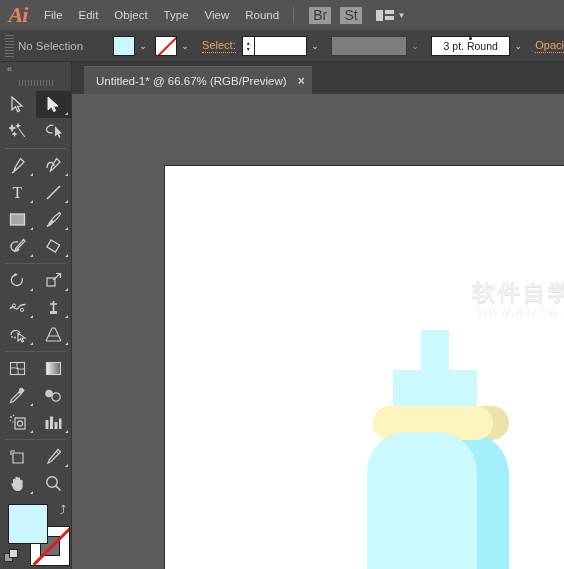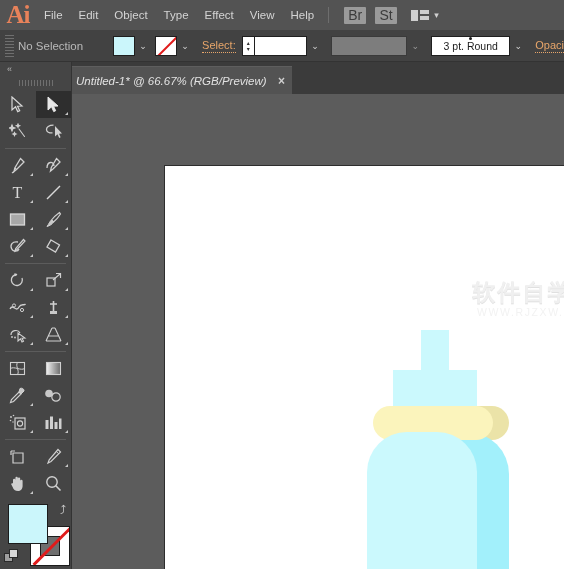--- a/index.html
+++ b/index.html
@@ -12,21 +12,21 @@
   #app { position: relative; width: 564px; height: 569px; }
 
   
   .menubar {
     position: absolute; left: 0; top: 0; width: 564px; height: 30px;
     background: #535353;
     display: flex; align-items: center;
   }
   .ai-logo {
     width: 36px; text-align: center;
-    color: #e8825a; font-size: 25px; font-weight: bold; 
+    color: #e8825a; font-size: 22px; font-weight: bold; font-style: italic;
     font-family: "Liberation Serif", serif;
     letter-spacing: -1px;
   }
   .menu-item {
     padding: 0 8px; height: 30px; line-height: 30px;
     color: #d4d4d4; font-size: 11.5px; cursor: default;
     white-space: nowrap;
   }
   .menu-sep {
     width: 1px; height: 16px; background: #6e6e6e; margin: 0 6px;
@@ -111,26 +111,25 @@
     border-bottom: 1px dotted #e8a66a; line-height: 13px;
     white-space: nowrap;
   }
 
   
   .tabbar {
     position: absolute; left: 0; top: 62px; width: 564px; height: 32px;
     background: #3b3b3b;
   }
   .doc-tab {
-    position: absolute; left: 64px; top: 4px; height: 28px;
+    position: absolute; left: 84px; top: 4px; height: 28px;
     background: #535353;
     display: flex; align-items: center;
     padding: 0 7px 0 12px;
     border-top: 1px solid #5e5e5e;
-    font-style: italic;
   }
   .doc-tab-label { color: #e2e2e2; font-size: 11.5px; white-space: nowrap; }
   .doc-tab-close { color: #cfcfcf; font-size: 12px; margin-left: 11px; font-weight: bold; }
 
   
   .toolbar {
     position: absolute; left: 0; top: 62px; width: 72px; height: 507px;
     background: #454545;
     border-right: 1px solid #333;
   }
@@ -266,23 +265,22 @@
 <body>
 
 <div id="app">
 
   <div class="menubar">
     <div class="ai-logo">Ai</div>
     <div class="menu-item">File</div>
     <div class="menu-item">Edit</div>
     <div class="menu-item">Object</div>
     <div class="menu-item">Type</div>
-    <div class="menu-item">Effect</div>
     <div class="menu-item">View</div>
-    <div class="menu-item">Help</div>
+    <div class="menu-item">Round</div>
     <div class="menu-sep"></div>
     <div class="appbtn">Br</div>
     <div class="appbtn">St</div>
     <div class="ws-switch">
       <div class="ws-sq-l"></div>
       <div class="ws-sq-r">
           <i></i>
           <i></i>
         </div>
       <span class="ws-caret">▾</span>

